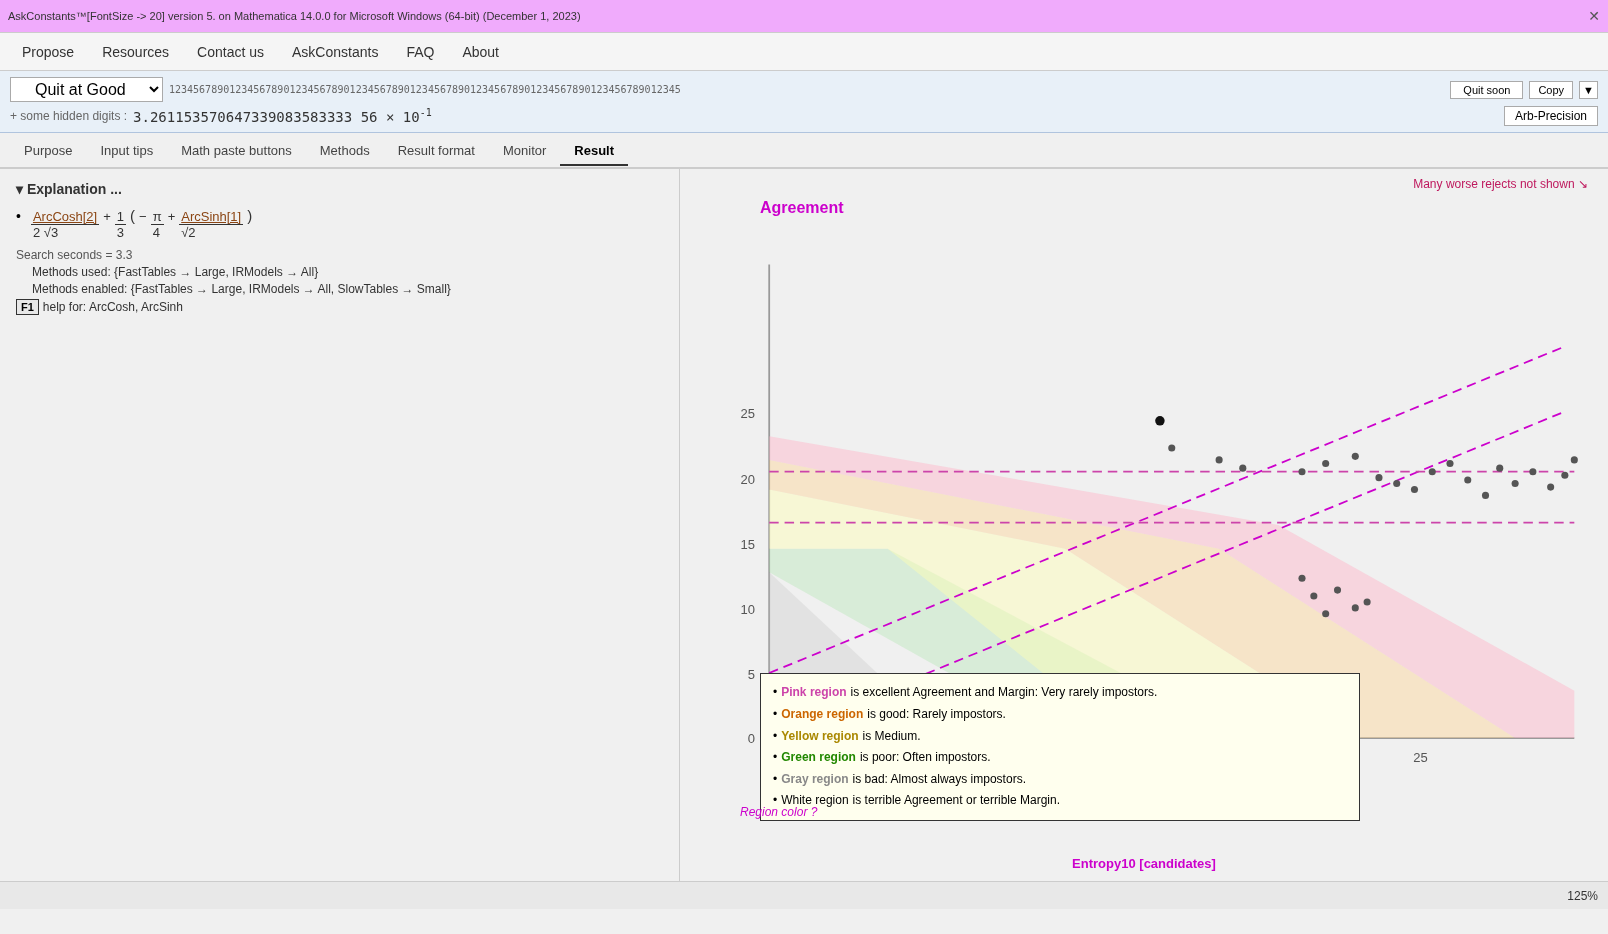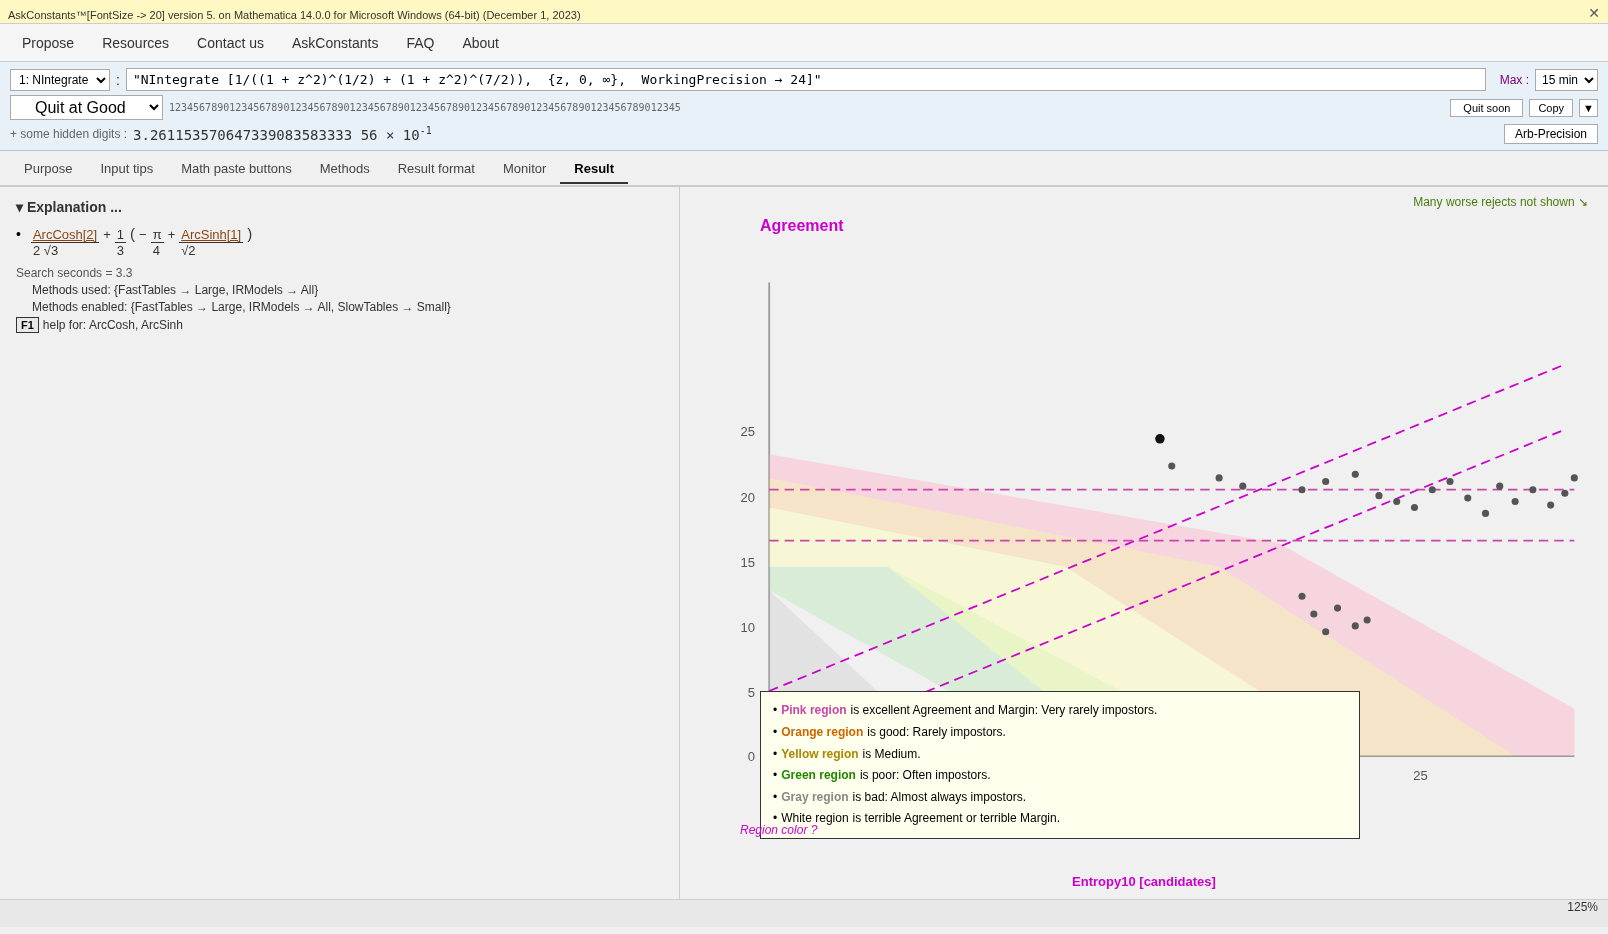--- a/index.html
+++ b/index.html
@@ -1,25 +1,25 @@
 <!DOCTYPE html>
 <html><head>
   <meta charset="utf-8">
   <style>
     * { box-sizing: border-box; margin: 0; padding: 0; }
     body { font-family: 'Segoe UI', Arial, sans-serif; font-size: 13px; background: #f0f0f0; overflow: hidden; }
 
     .title-bar {
-      background: #fef9c3;
+      background: #f0abfc;
       border-bottom: 1px solid #ccc;
       display: flex;
-      align-items: flex-end;
+      align-items: center;
       justify-content: space-between;
       padding: 2px 8px;
-      height: 24px;
+      height: 33px;
     }
     .title-bar-text { font-size: 11px; color: #333; }
     .close-btn { cursor: pointer; font-size: 14px; color: #555; background: none; border: none; }
 
     .menu-bar {
       background: #f5f5f5;
       border-bottom: 1px solid #ccc;
       display: flex;
       align-items: center;
       padding: 0 8px;
@@ -214,21 +214,21 @@
       padding: 10px 16px;
       position: relative;
       overflow: hidden;
     }
 
     .many-worse {
       position: absolute;
       top: 8px;
       right: 20px;
       font-size: 12px;
-      color: #4d7c0f;
+      color: #be185d;
     }
 
     .agreement-label {
       font-size: 16px;
       font-weight: bold;
       color: #cc00cc;
       position: absolute;
       top: 30px;
       left: 80px;
     }
@@ -282,21 +282,21 @@
       color: #cc00cc;
       font-style: italic;
       cursor: pointer;
     }
 
     .bottom-bar {
       height: 28px;
       background: #e8e8e8;
       border-top: 1px solid #ccc;
       display: flex;
-      align-items: flex-start;
+      align-items: center;
       justify-content: flex-end;
       padding: 0 10px;
       font-size: 12px;
       color: #333;
     }
   </style>
 </head>
 <body>
 
 <div class="title-bar">
@@ -308,31 +308,20 @@
   <span class="menu-item">Propose</span>
   <span class="menu-item">Resources</span>
   <span class="menu-item">Contact us</span>
   <span class="menu-item">AskConstants</span>
   <span class="menu-item">FAQ</span>
   <span class="menu-item">About</span>
 </div>
 
 <div class="input-area">
 
-  <div class="input-row1">
-    <select class="dropdown-select">
-      <option>1: NIntegrate</option>
-    </select>
-    <span class="colon">:</span>
-    <input class="formula-input" type="text" value="&quot;NIntegrate [1/((1 + z^2)^(1/2) + (1 + z^2)^(7/2)),  {z, 0, ∞},  WorkingPrecision → 24]&quot;" style="">
-    <span class="max-label">Max :</span>
-    <select class="max-dropdown">
-      <option>15 min</option>
-    </select>
-  </div>
 
   <div class="input-row2">
     <select class="quit-dropdown">
       <option>Quit at Good</option>
     </select>
     <div class="digits-ruler">1234567890123456789012345678901234567890123456789012345678901234567890123456789012345</div>
     <button class="btn-quit-soon">Quit soon</button>
     <button class="btn-copy">Copy</button>
     <button class="btn-copy-arrow">▼</button>
   </div>

